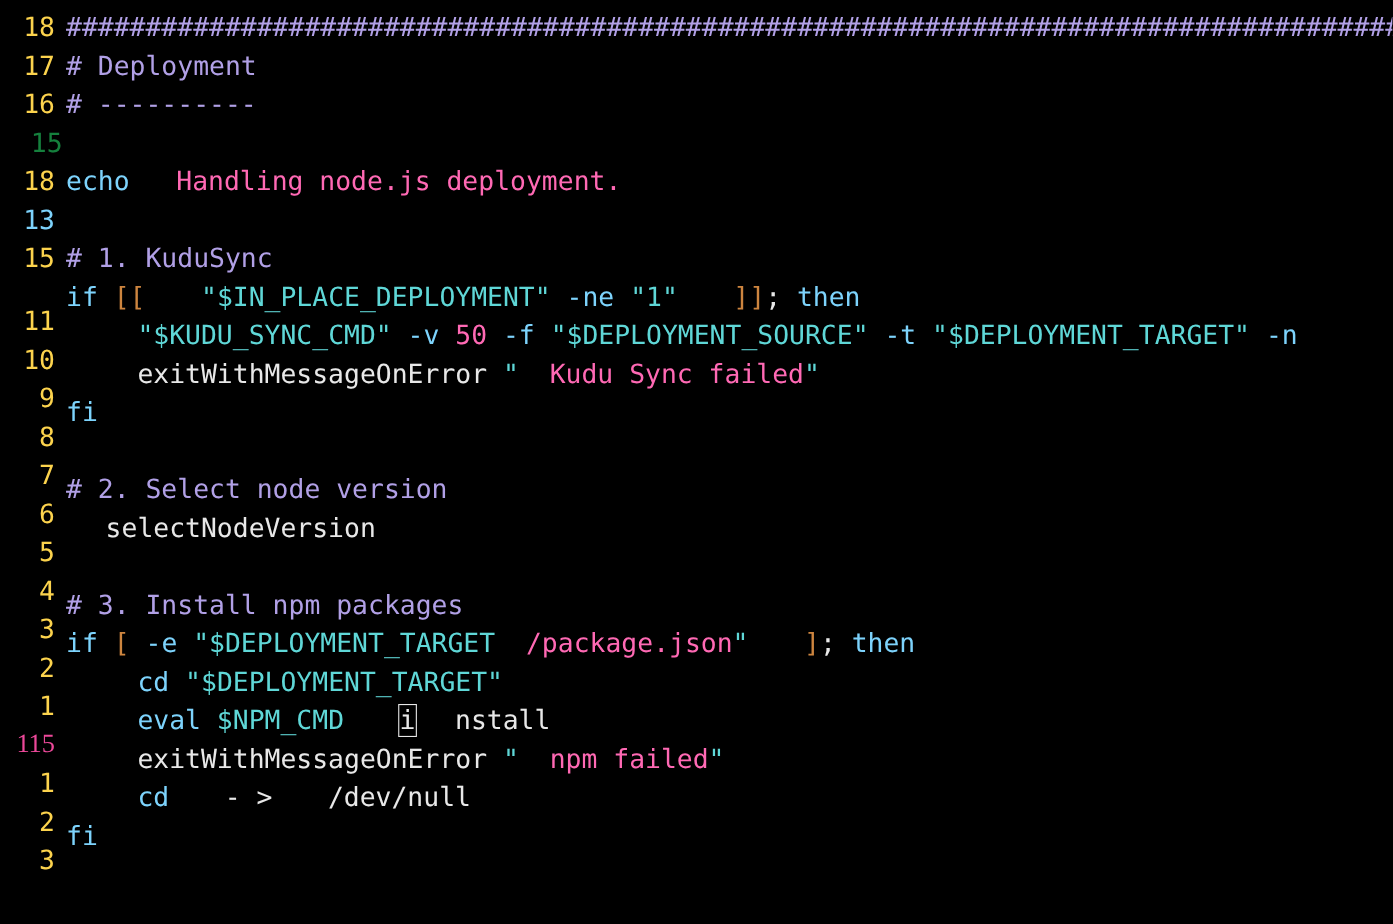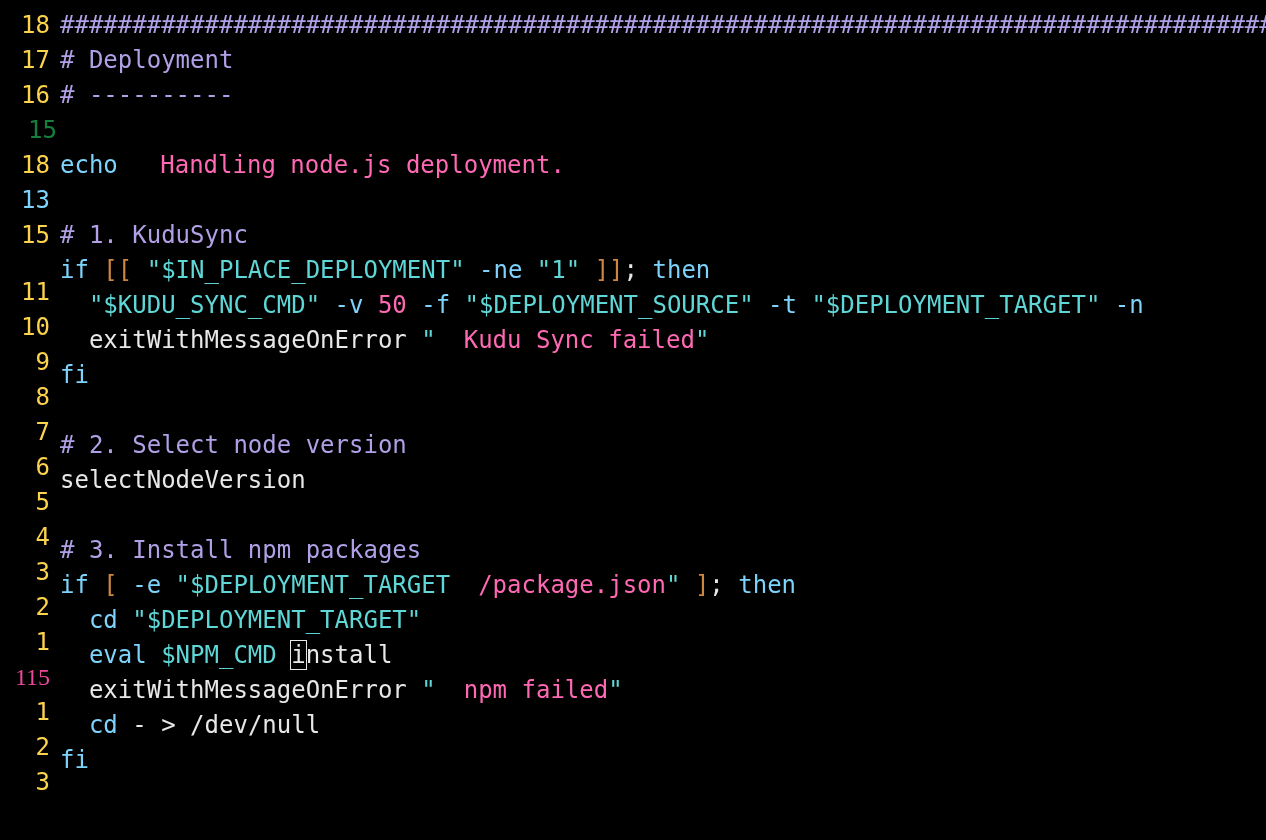--- a/index.html
+++ b/index.html
@@ -44,21 +44,21 @@
     height: 35px;
   }
 
   
   .c-comment   { color: #b1a0e6; }   
   .c-keyword   { color: #7dd3fc; }   
   .c-bracket   { color: #cd853f; }   
   .c-string    { color: #5fd7d7; }   
   .c-arg       { color: #ff69b4; margin-left: 28px; }   
   .c-num       { color: #ff69b4; }   
-  .c-default   { color: #e8e8e8; }   
+  .c-default   { color: #e8e8e8; margin-left: 36px; }   
   .c-var       { color: #5fd7d7; }   
   .c-op        { color: #e8e8e8; }   
 
   .cursor-box {
     display: inline-block;
     border: 1px solid #e8e8e8;
     padding: 0 0px;
     height: 28px;
     line-height: 28px;
     vertical-align: baseline;

